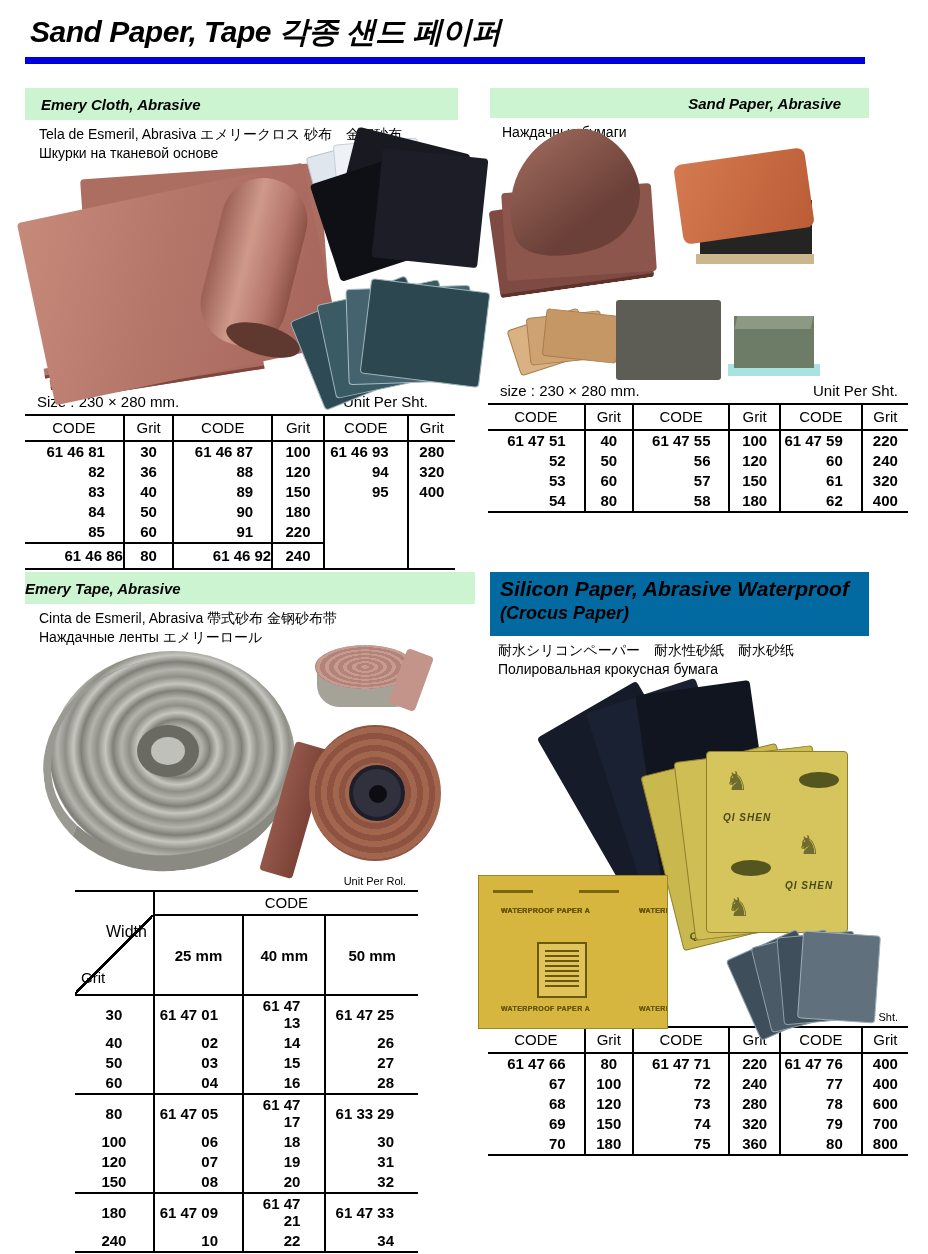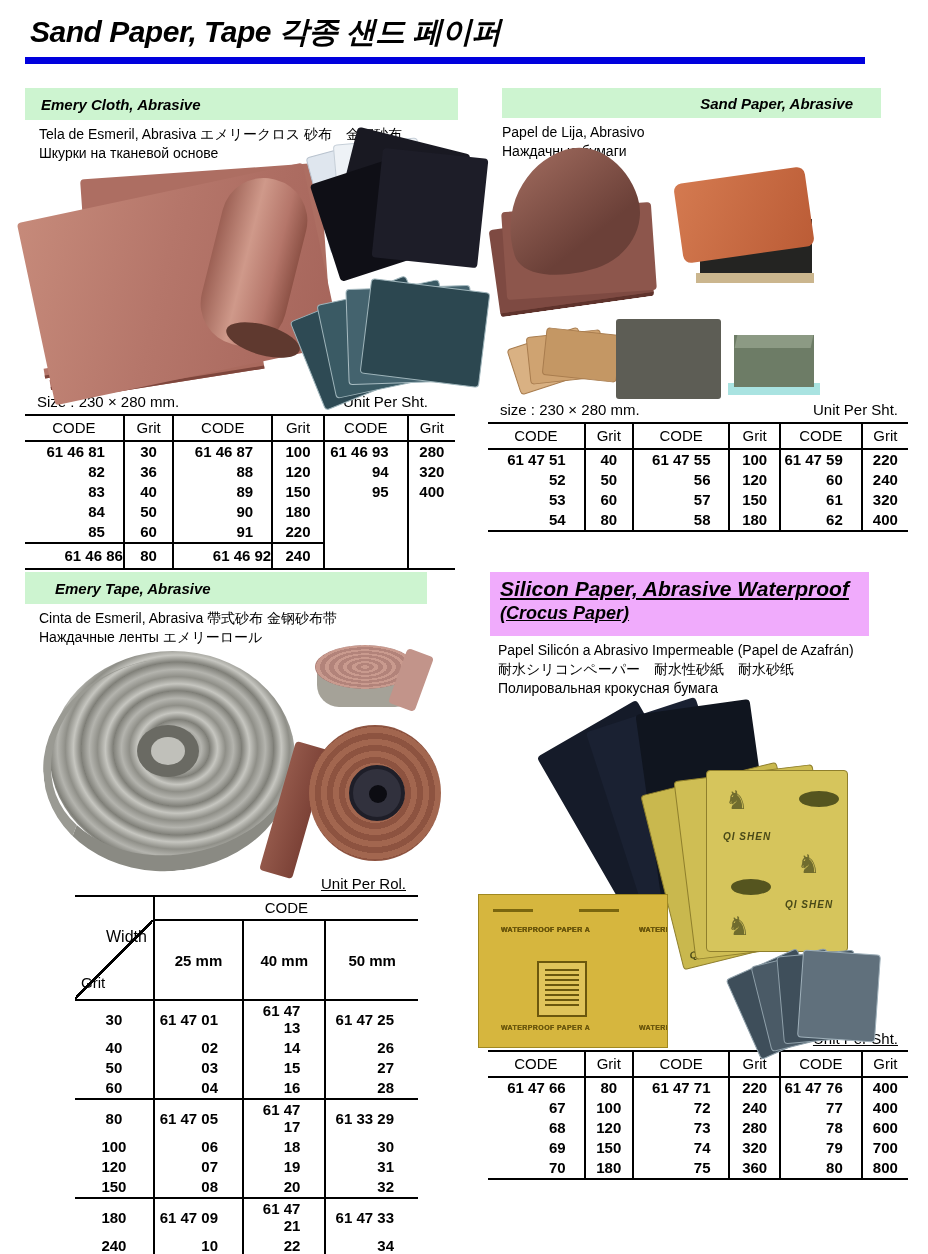--- a/index.html
+++ b/index.html
@@ -18,34 +18,34 @@
   
   .section { position:absolute; }
   #sec-emery-cloth { left:25px;  top:88px;  width:437px; }
   #sec-sand-paper  { left:488px; top:88px;  width:420px; }
   #sec-emery-tape  { left:25px;  top:572px; width:437px; }
   #sec-silicon     { left:488px; top:572px; width:420px; }
 
   .hdr-bar { height:32px; display:flex; align-items:center; }
   .hdr-bar .sec-title { font-size:15px; font-weight:bold; font-style:italic; }
   #sec-emery-cloth .hdr-bar { width:433px; padding-left:16px; }
-  #sec-sand-paper  .hdr-bar { width:379px; margin-left:14px; justify-content:flex-end; padding-right:28px; height:30px;padding-left:32px; }
-  #sec-emery-tape  .hdr-bar { width:402px; padding-left:30px; }
+  #sec-sand-paper  .hdr-bar { width:379px; margin-left:2px; justify-content:flex-end; padding-right:28px; height:30px;padding-left:32px; }
+  #sec-emery-tape  .hdr-bar { width:450px; }
   #sec-silicon .hdr-bar2 { width:379px; margin-left:2px; height:64px; padding:4px 0 0 10px; }
   .hdr-line1 { font-size:21px; font-weight:bold; font-style:italic; line-height:26px; }
   .hdr-line2 { font-size:18px; font-weight:bold; font-style:italic; line-height:22px; }
 
   .subs { padding:5px 0 0 14px; }
   .sub  { font-size:14px; line-height:19px; white-space:nowrap; }
 
   .photo-layer { position:relative; width:100%; }
   .photo-layer div { position:absolute; }
 
   .meta-row { display:flex; justify-content:space-between; font-size:15px; }
-  .unit-right { text-align:right; font-size:15px;text-decoration:underline; }
+  .unit-right { text-align:right; font-size:11px; }
 
   
   table { border-collapse:collapse; table-layout:fixed; font-size:15px;
           border-bottom:2px solid #000; width:100%; }
   th { font-weight:normal; text-align:center; padding:3px 0 4px; }
   td { font-weight:bold; padding:1px 0 2px; }
   .std-table thead th { border-top:2px solid #000; border-bottom:2px solid #000; }
   th:not(:first-child), td:not(:first-child) { border-left:2px solid #000; }
   .code-col { text-align:right; padding-right:18px; }
   .grit-col { text-align:center; }
@@ -188,21 +188,20 @@
         </tr>
       </tbody>
   </table>
 </div>
 
 <div class="section" id="sec-sand-paper">
   <div class="hdr-bar" style="background:#cdf4d0;">
     <span class="sec-title">Sand Paper, Abrasive</span>
   </div>
   <div class="subs">
-    <div class="sub">Papel de Lija, Abrasivo</div>
     <div class="sub">Наждачные бумаги</div>
   </div>
 
   <div class="photo-layer" style="height:240px;">
 
     <div class="sheet" style="left:6px;top:58px;width:155px;height:88px;background:#7e4a42;transform:rotate(-8deg);border-bottom:4px solid #5f332c;"></div>
     <div class="sheet" style="left:16px;top:46px;width:150px;height:88px;background:#8d564c;transform:rotate(-4deg);"></div>
     <div style="left:16px;top:-10px;width:135px;height:122px;border-radius:60% 40% 45% 55%/70% 55% 45% 30%;background:linear-gradient(160deg,#a06b5e,#6b4038 70%);transform:rotate(-18deg);"></div>
 
     <div style="left:212px;top:58px;width:112px;height:60px;background:#242422;"></div>
@@ -394,26 +393,25 @@
           <td class="grit-col">240</td>
           <td class="code-col">10</td>
           <td class="code-col">22</td>
           <td class="code-col">34</td>
         </tr>
       </tbody>
   </table>
 </div>
 
 <div class="section" id="sec-silicon">
-  <div class="hdr-bar2" style="background:#f0abfc;text-decoration:underline;">
+  <div class="hdr-bar2" style="background:#0369a1;">
     <div class="hdr-line1">Silicon Paper, Abrasive Waterproof</div>
     <div class="hdr-line2">(Crocus Paper)</div>
   </div>
   <div class="subs" style="padding-left:10px;">
-    <div class="sub">Papel Silicón a Abrasivo Impermeable (Papel de Azafrán)</div>
     <div class="sub">耐水シリコンペーパー　耐水性砂紙　耐水砂纸</div>
     <div class="sub">Полировальная крокусная бумага</div>
   </div>
 
   <div class="photo-layer" style="height:332px;">
 
     <div class="sheet" style="left:88px;top:18px;width:115px;height:188px;background:#151b29;transform:rotate(-30deg);"></div>
     <div class="sheet" style="left:124px;top:12px;width:115px;height:188px;background:#1a2132;transform:rotate(-18deg);"></div>
     <div class="sheet" style="left:160px;top:8px;width:115px;height:188px;background:#10151f;transform:rotate(-8deg);"></div>
 

